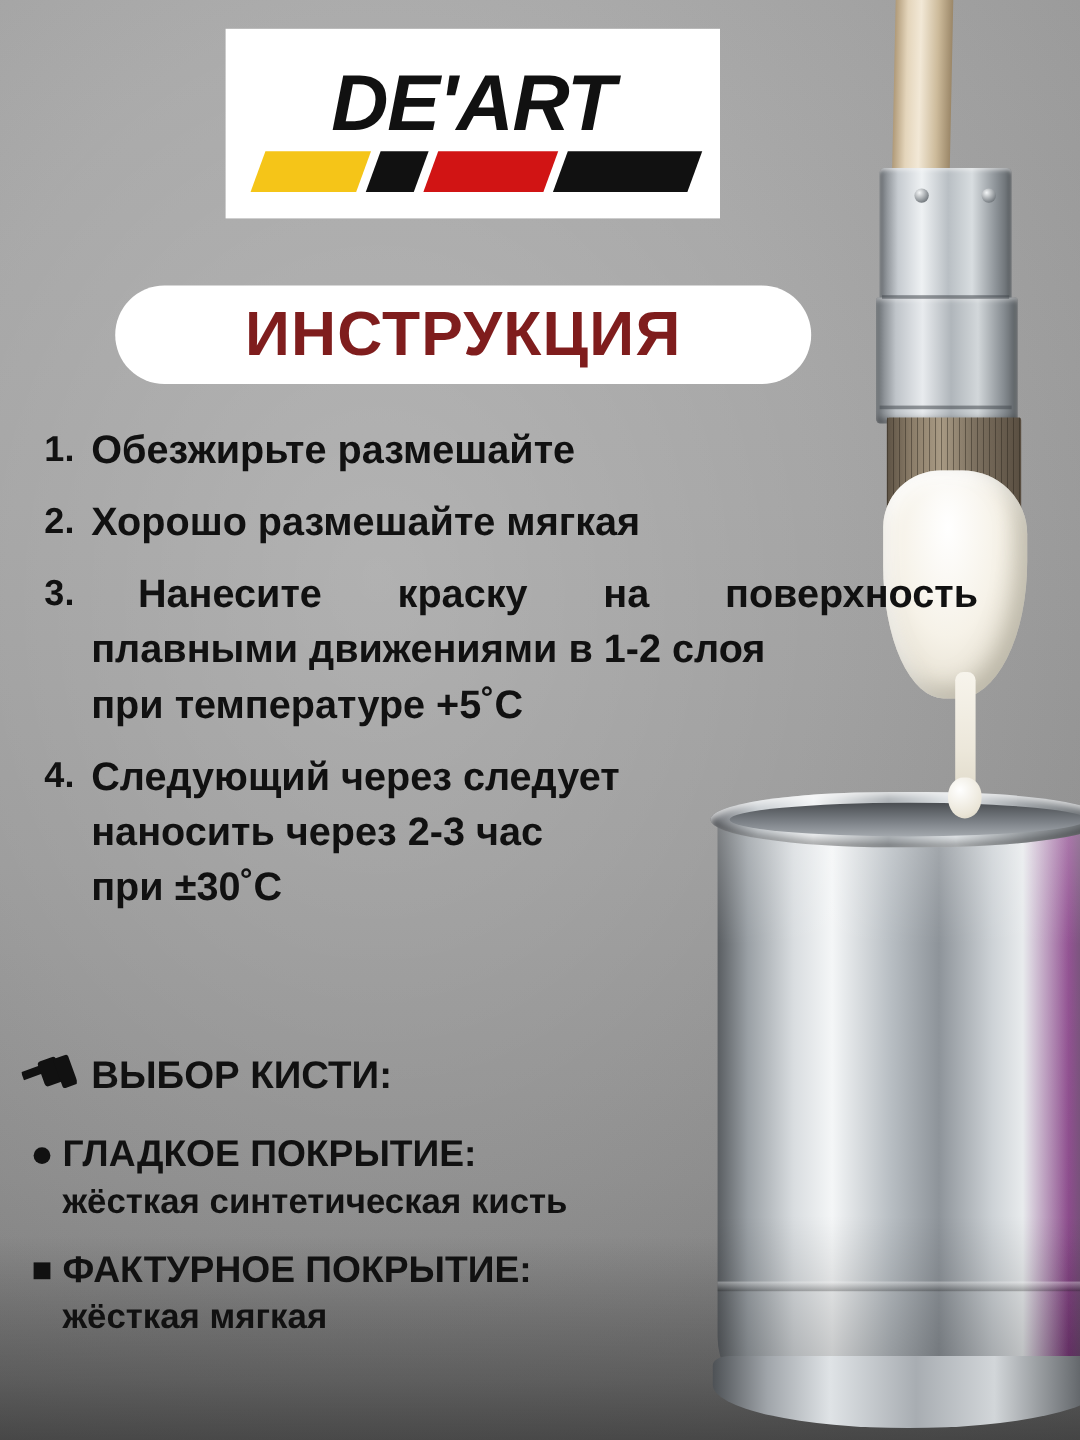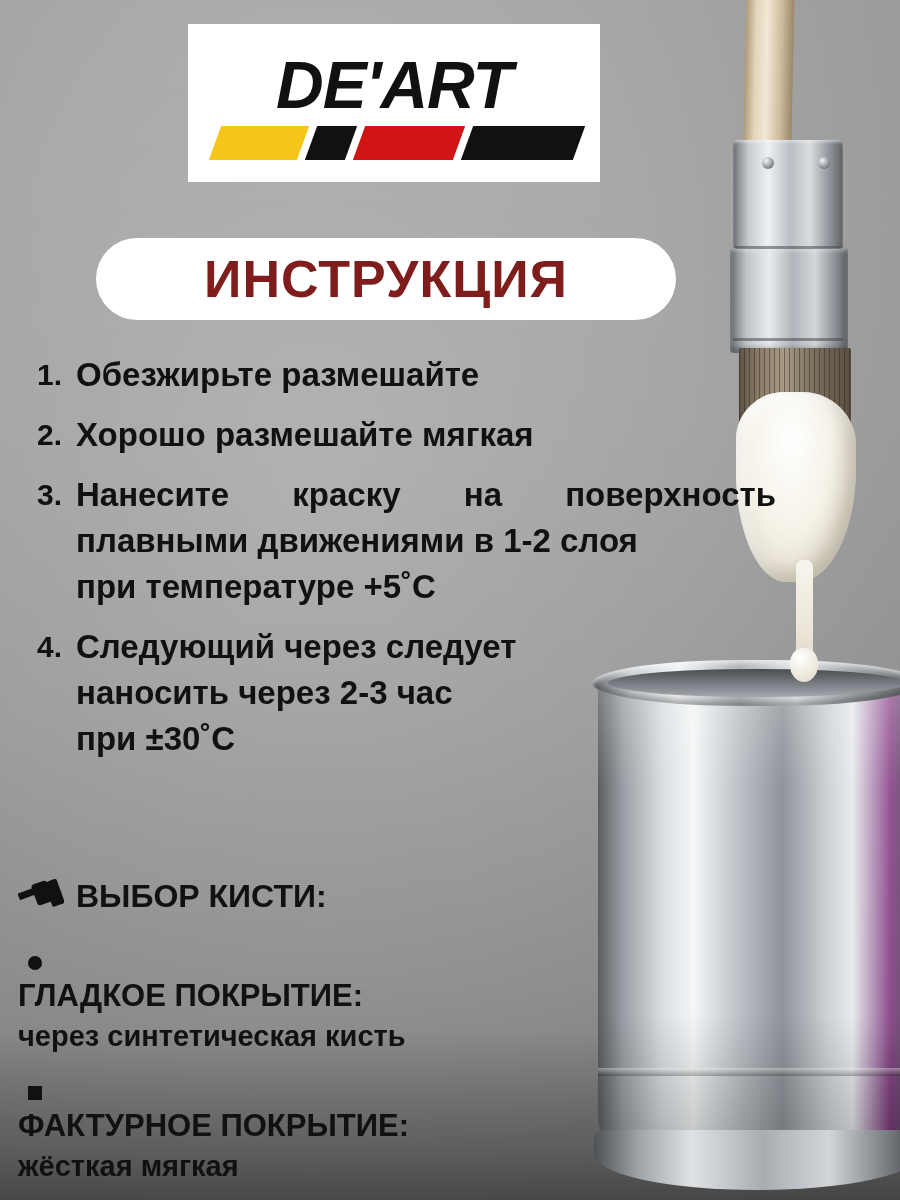--- a/index.html
+++ b/index.html
@@ -170,33 +170,33 @@
   .step { display: flex; align-items: flex-start; margin-bottom: 14px; }
   .step-num {
     width: 58px; flex: 0 0 58px; text-align: right; padding-right: 14px;
     font-weight: bold; font-size: 30px; color: #111; line-height: 46px;
   }
   .step-text {
     font-weight: bold; font-size: 33px; color: #111; line-height: 46px;
     max-width: 760px;
   }
   .step-text.justify { text-align: justify; }
-  .step-text.justify > .ln1 { display: block; text-align: justify; text-align-last: justify; width: 700px; }
+  .step-text.justify > .ln1 { display: block; text-align: justify; text-align-last: justify; width: 700px; margin-left: 39px; }
 
   
   .choice-header {
     position: absolute; left: 18px; top: 878px; height: 50px;
     display: flex; align-items: flex-start;
   }
   .brush-icon { width: 46px; height: 34px; position: relative; margin-right: 12px; }
   .choice-header-text { font-weight: bold; font-size: 32px; color: #111; }
 
   
   .bullets { position: absolute; left: 18px; top: 942px; width: 840px; }
-  .bullet { display: flex; align-items: flex-start; margin-bottom: 16px; flex-direction: column; }
+  .bullet { display: flex; align-items: flex-start; margin-bottom: 16px; }
   .bullet-mark {
     width: 34px; flex: 0 0 34px; display: flex; justify-content: center;
     padding-top: 14px;
   }
   .dot { width: 14px; height: 14px; border-radius: 50%; background: #111; }
   .square { width: 14px; height: 14px; background: #111; }
   .bullet-body { }
   .bullet-title { font-weight: bold; font-size: 31px; color: #111; line-height: 40px; }
   .bullet-sub { font-weight: bold; font-size: 29px; color: #111; line-height: 40px; }
 </style>
@@ -288,21 +288,21 @@
   </div>
 
   <div class="bullets">
 
     <div class="bullet">
       <div class="bullet-mark">
           <span class="dot"></span>
         </div>
       <div class="bullet-body">
         <div class="bullet-title">ГЛАДКОЕ ПОКРЫТИЕ:</div>
-        <div class="bullet-sub">через синтетическая кисть</div>
+        <div class="bullet-sub">жёсткая синтетическая кисть</div>
       </div>
     </div>
 
     <div class="bullet">
       <div class="bullet-mark">
           <span class="square"></span>
         </div>
       <div class="bullet-body">
         <div class="bullet-title">ФАКТУРНОЕ ПОКРЫТИЕ:</div>
         <div class="bullet-sub">жёсткая мягкая</div>

